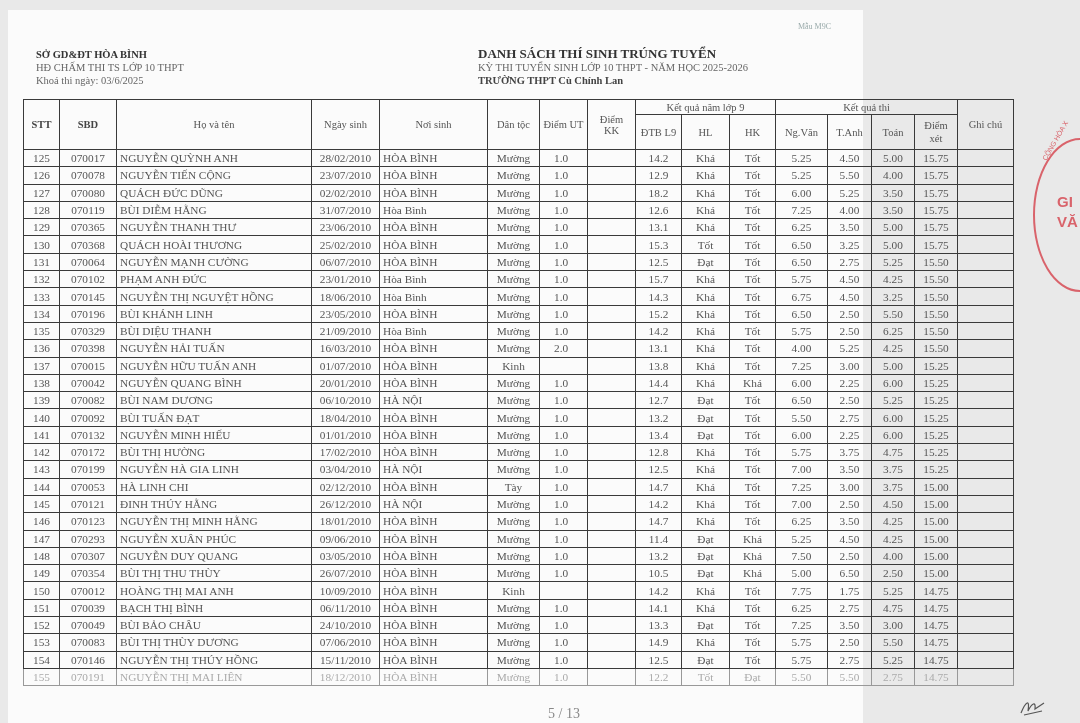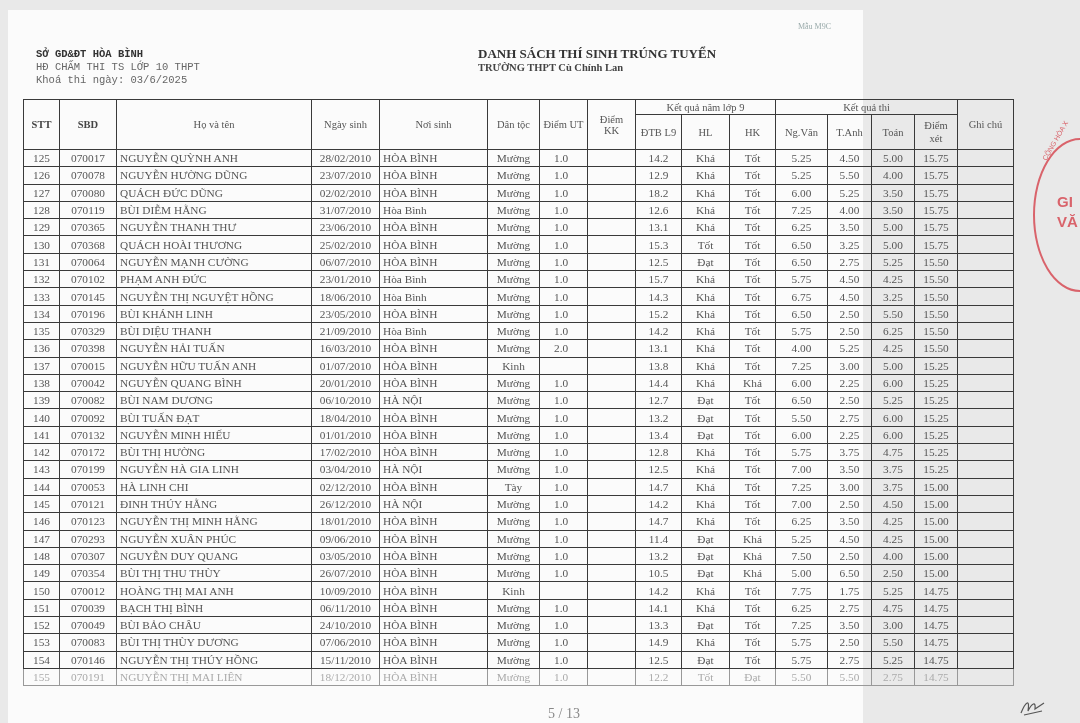--- a/index.html
+++ b/index.html
@@ -11,21 +11,21 @@
     position:relative;
   }
   .sheet {
     position:absolute; left:8px; top:10px; width:855px; height:723px;
     background:#fbfbfb;
   }
   .form-code {
     position:absolute; right:32px; top:12px; font-size:8px; color:#9aa;
   }
   .hdr-left {
-    position:absolute; left:28px; top:38px; font-size:10.5px; line-height:13px; color:#444;font-family:Liberation Mono, monospace;
+    position:absolute; left:28px; top:38px; font-size:10.5px; line-height:13px; color:#444;
   }
   .hdr-left .org { font-weight:bold; color:#333; }
   .hdr-left .sub { color:#666; }
   .hdr-center {
     position:absolute; left:470px; width:390px; top:36px; text-align:left; line-height:15px;
   }
   .hdr-center .title { font-weight:bold; font-size:13px; color:#333; }
   .hdr-center .exam { font-size:10.5px; color:#666; line-height:13px;}
   .hdr-center .school { font-weight:bold; font-size:10.5px; color:#444; line-height:13px;}
 
@@ -75,20 +75,21 @@
   <div class="form-code">Mẫu M9C</div>
 
   <div class="hdr-left">
     <div class="org">SỞ GD&amp;ĐT HÒA BÌNH</div>
     <div class="sub">HĐ CHẤM THI TS LỚP 10 THPT</div>
     <div class="sub">Khoá thi ngày: 03/6/2025</div>
   </div>
 
   <div class="hdr-center">
     <div class="title">DANH SÁCH THÍ SINH TRÚNG TUYỂN</div>
+    <div class="exam">KỲ THI TUYỂN SINH LỚP 10 THPT - NĂM HỌC 2025-2026</div>
     <div class="school">TRƯỜNG THPT Cù Chính Lan</div>
   </div>
 </div>
 
 <table class="list">
   <colgroup>
     <col style="width:36px">
       <col style="width:57px">
       <col style="width:195px">
     <col style="width:68px">
@@ -144,21 +145,21 @@
         <td class="c">Tốt</td>
         <td class="c">5.25</td>
         <td class="c">4.50</td>
         <td class="c">5.00</td>
         <td class="c">15.75</td>
         <td class="c"></td>
       </tr>
       <tr>
         <td class="c">126</td>
         <td class="c">070078</td>
-        <td class="l">NGUYỄN HƯỜNG DŨNG</td>
+        <td class="l">NGUYỄN TIẾN CỘNG</td>
         <td class="c">23/07/2010</td>
         <td class="l">HÒA BÌNH</td>
         <td class="c">Mường</td>
         <td class="l" style="padding-left: 14px;">1.0</td>
         <td class="c"></td>
         <td class="c">12.9</td>
         <td class="c">Khá</td>
         <td class="c">Tốt</td>
         <td class="c">5.25</td>
         <td class="c">5.50</td>

